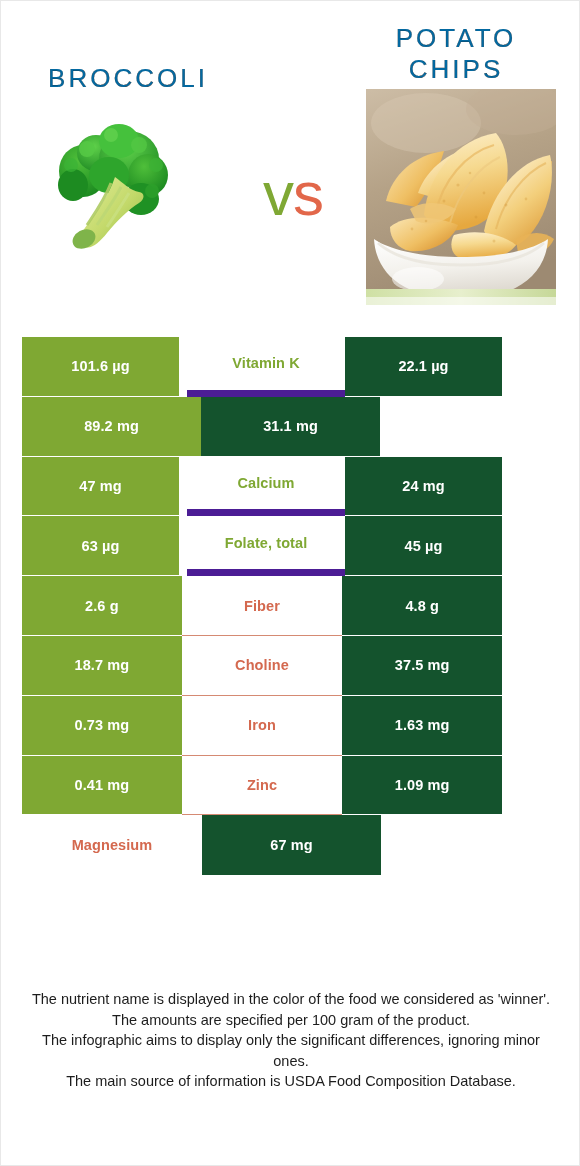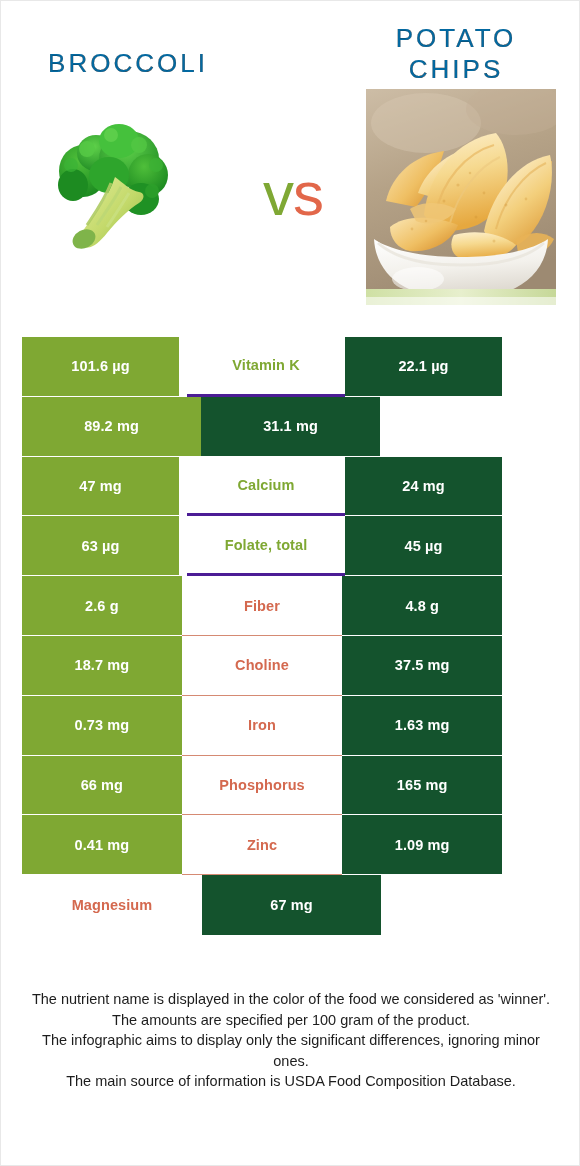--- a/index.html
+++ b/index.html
@@ -32,21 +32,21 @@
     font-size: 26px;
     letter-spacing: 3px;
     color: #0369a1;
     text-align: center;
     line-height: 1.18;
     text-transform: uppercase;
     -webkit-text-stroke: 0.2px #1d1d1d;
   }
   .title-left {
     left: 22px;
-    top: 47px;
+    top: 62px;
     width: 210px;
   }
   .title-right {
     left: 350px;
     top: 22px;
     width: 210px;
   }
 
   
   .broccoli-wrap {
@@ -115,21 +115,21 @@
     border-bottom: 1.5px solid #ffffff;
   }
   .cell-mid {
     width: 180px;
     background: #ffffff;
     font-size: 14.5px;
     font-weight: bold;
   }
   .cell-mid.win-left {
     color: #7fa833;
-    border-bottom: 3px solid #4c1d95;
+    border-bottom: 7px solid #4c1d95;
     margin-left: 8px;
   }
   .cell-mid.win-right {
     color: #d4694f;
     border-bottom: 1px solid #d58a73;
   }
   .row:last-child .cell-left,
   .row:last-child .cell-right {
     border-bottom: none;
   }
@@ -323,25 +323,20 @@
       <div class="cell cell-mid win-right">Choline</div>
       <div class="cell cell-right">37.5 mg</div>
     </div>
 
     <div class="row">
       <div class="cell cell-left">0.73 mg</div>
       <div class="cell cell-mid win-right">Iron</div>
       <div class="cell cell-right">1.63 mg</div>
     </div>
 
-    <div class="row">
-      <div class="cell cell-left">66 mg</div>
-      <div class="cell cell-mid win-right">Phosphorus</div>
-      <div class="cell cell-right">165 mg</div>
-    </div>
 
     <div class="row">
       <div class="cell cell-left">0.41 mg</div>
       <div class="cell cell-mid win-right">Zinc</div>
       <div class="cell cell-right">1.09 mg</div>
     </div>
 
     <div class="row">
       <div class="cell cell-mid win-right">Magnesium</div>
       <div class="cell cell-right">67 mg</div>

